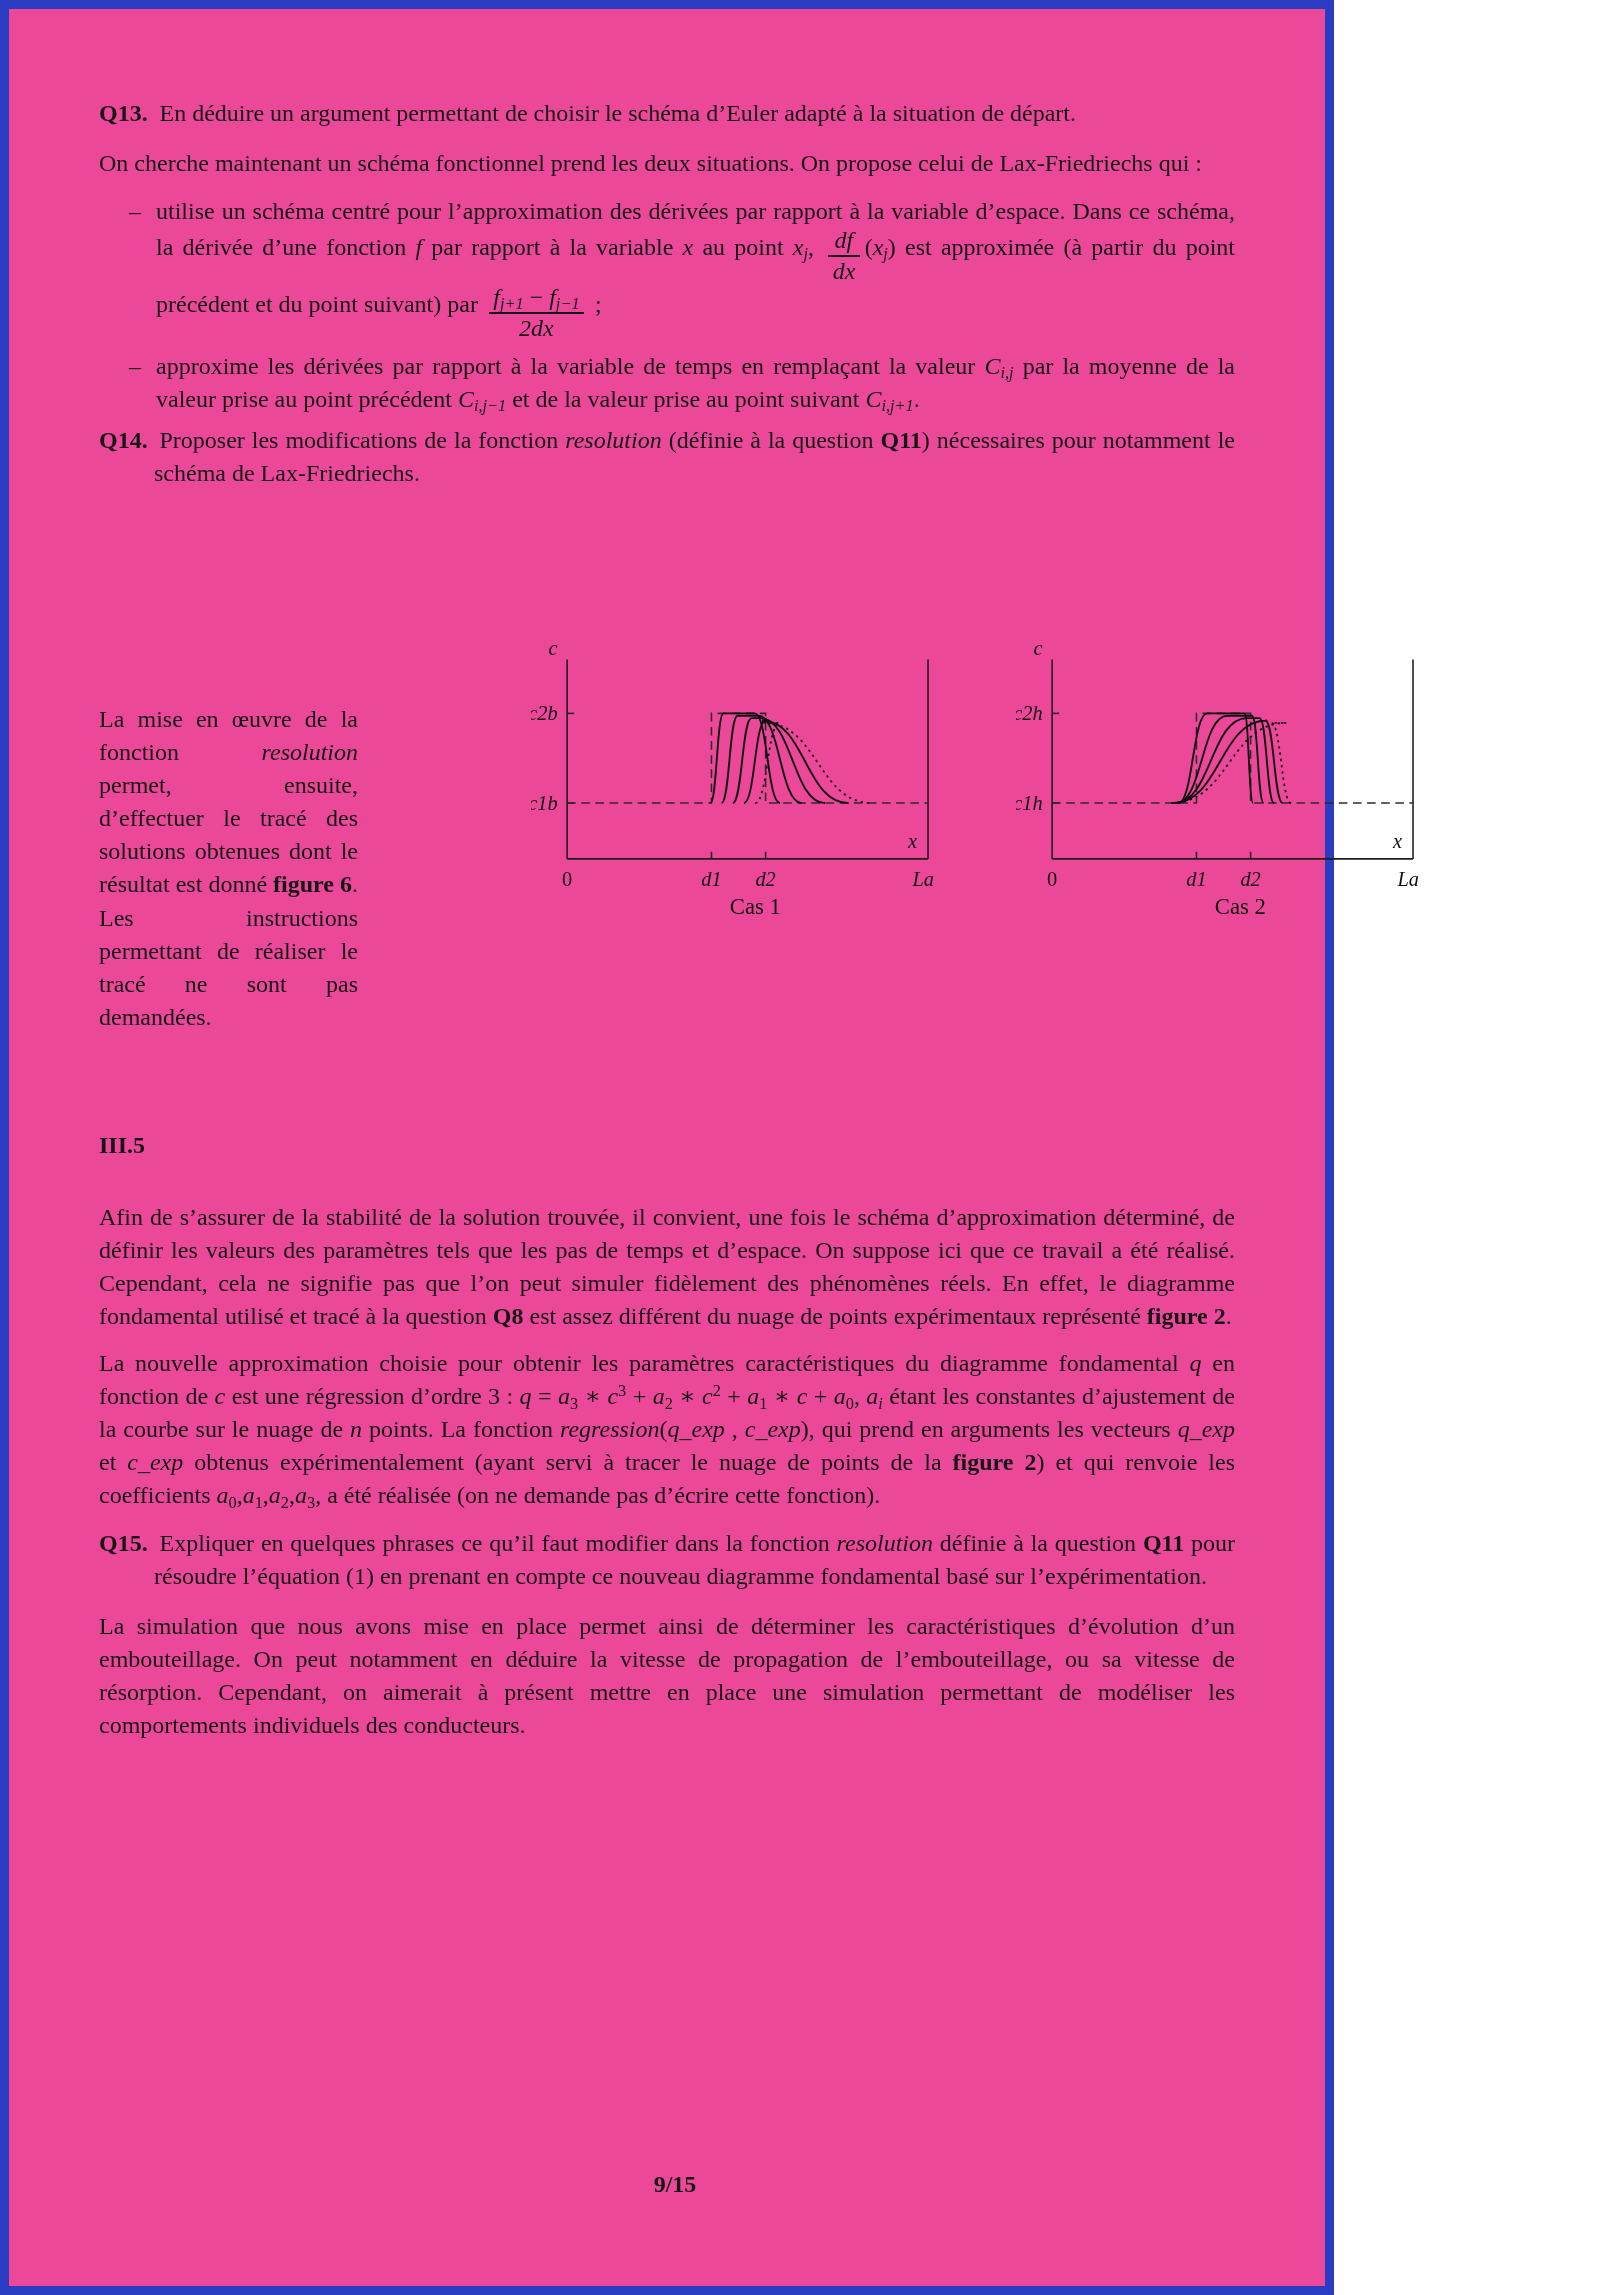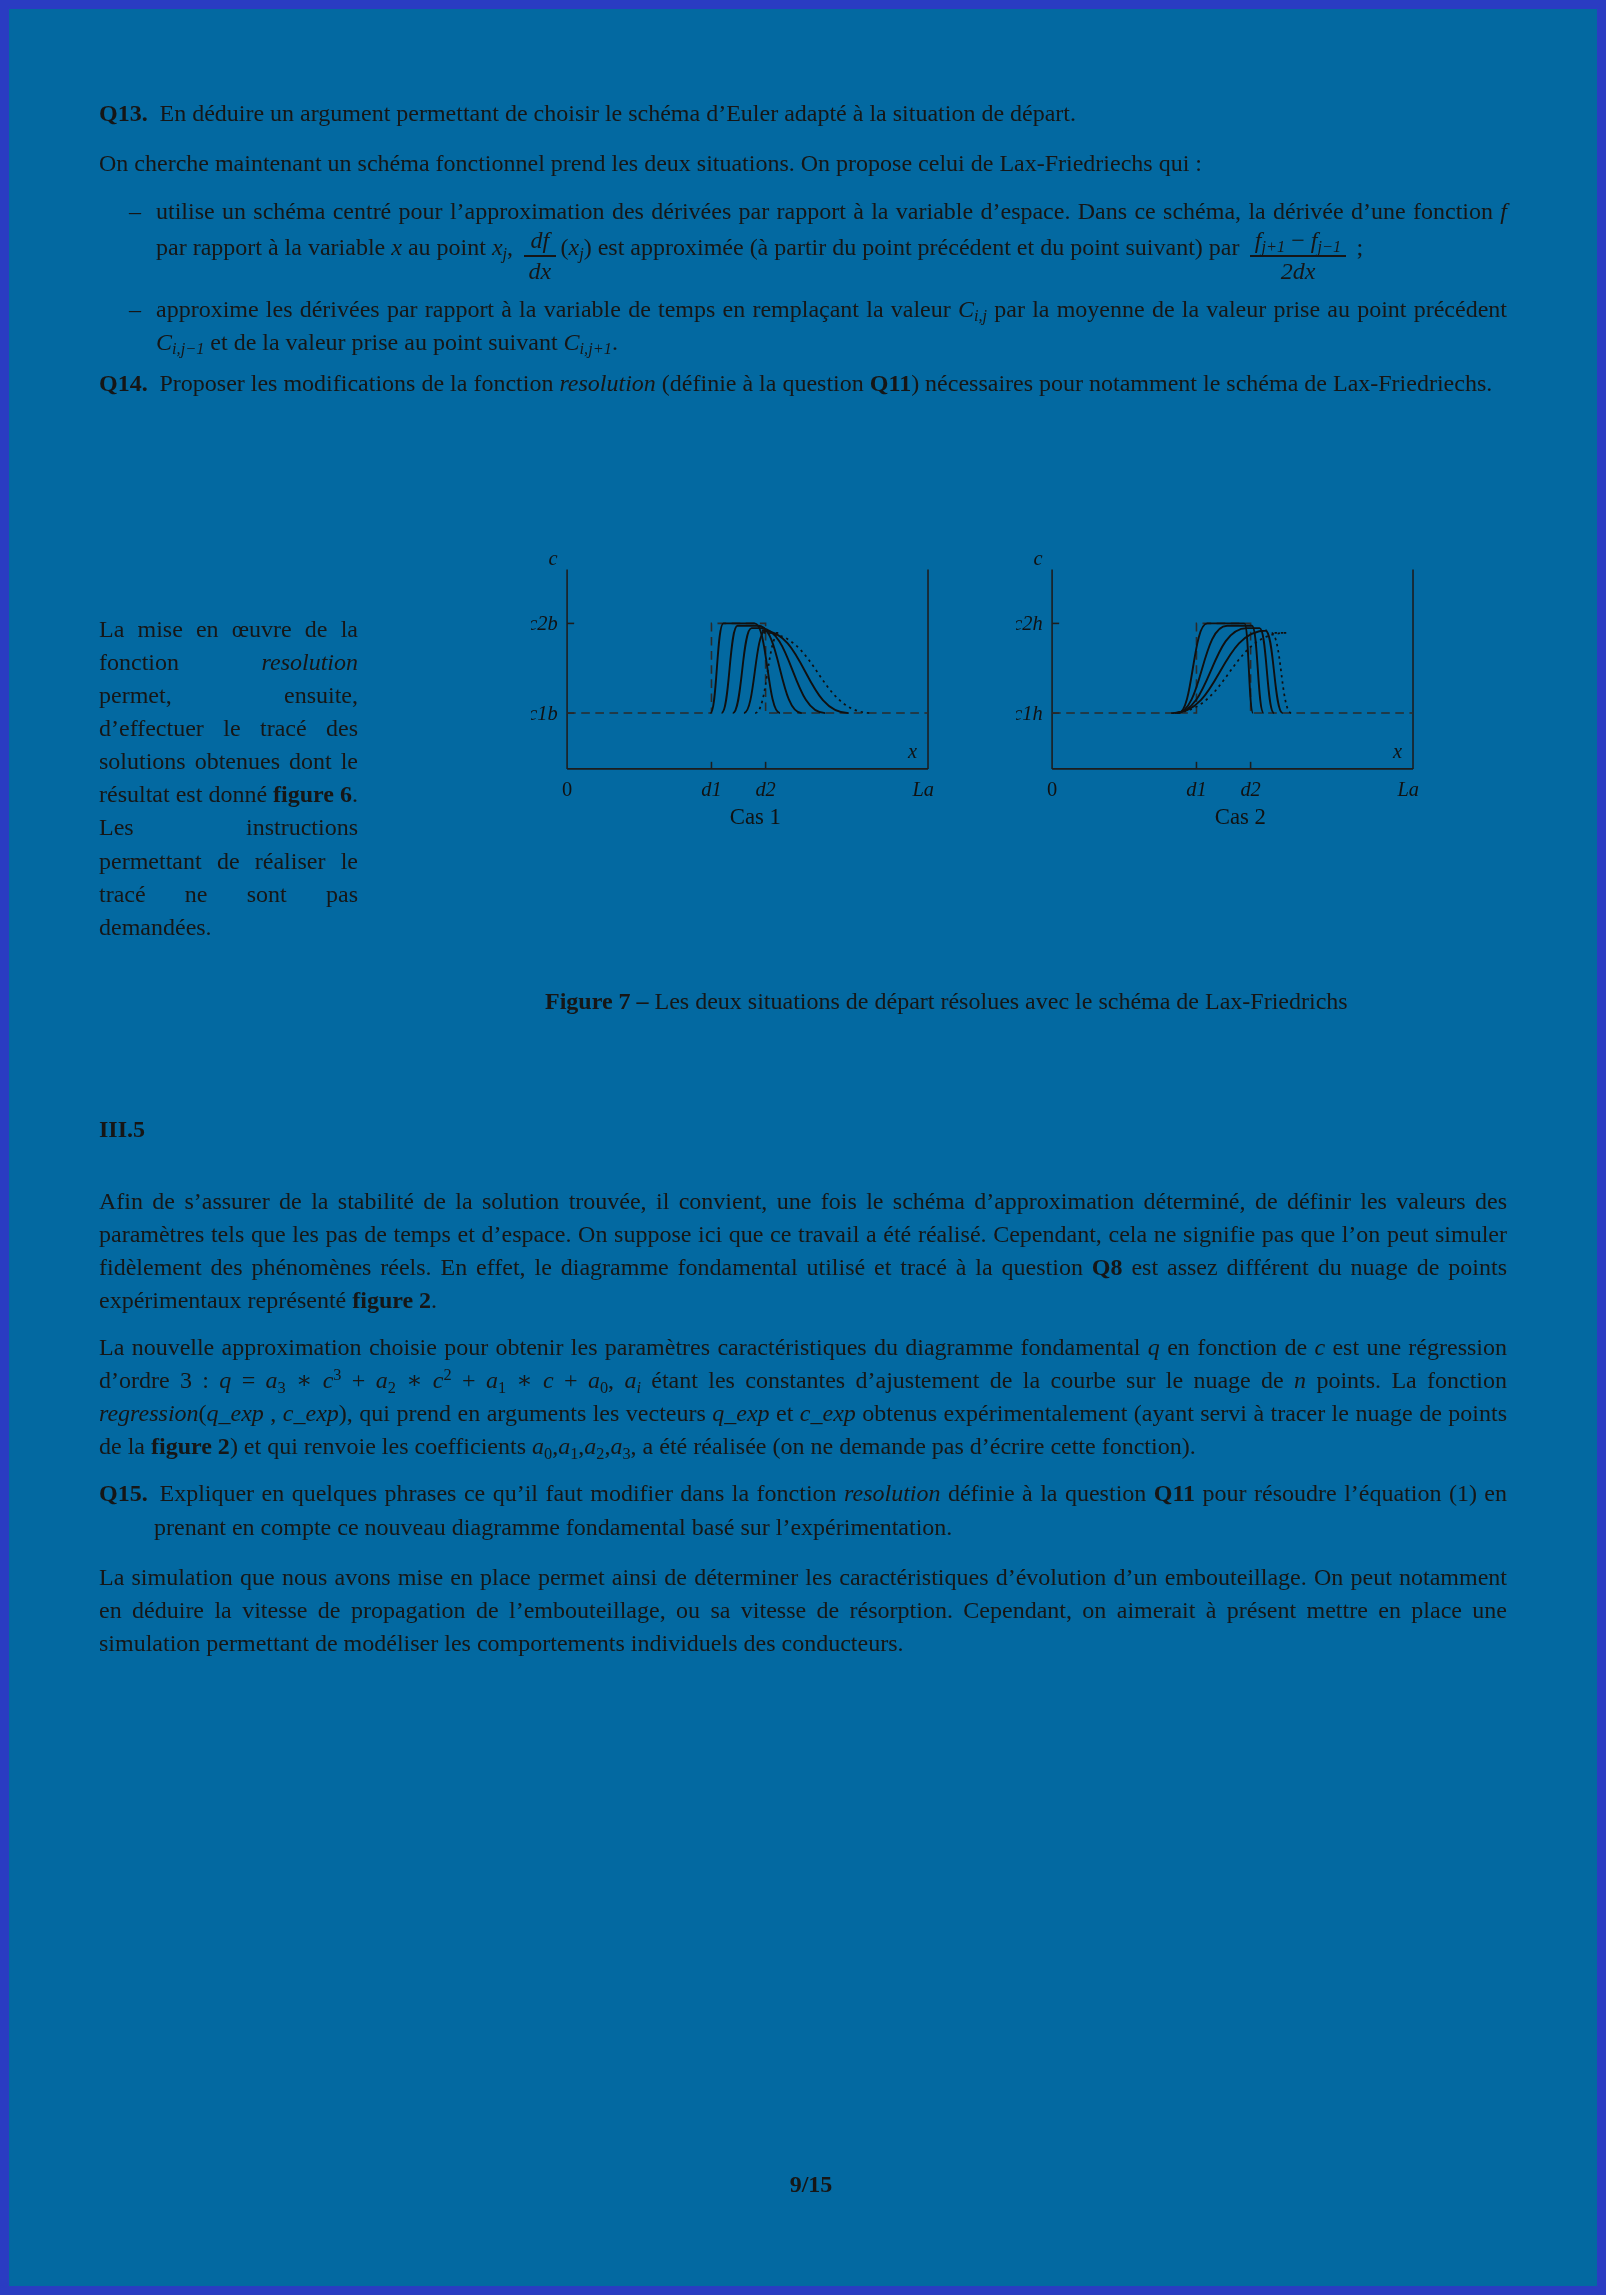--- a/index.html
+++ b/index.html
@@ -1,20 +1,20 @@
 <!DOCTYPE html>
 <html style="--frame: #2a3cc2; --ink: #161616;font-size:12.6px"><head>
 <meta charset="utf-8">
 <style>
   :root{ --frame:#2a3cc2; --ink:#161616; }
   html,body{margin:0;padding:0;background:#ffffff;}
   .page{
-    width:1606px;height:2295px;box-sizing:border-box;
+    width:1334px;height:2295px;box-sizing:border-box;
     border:9.4px solid var(--frame);
-    background:#0369a1;position:relative;
+    background:#ec4899;position:relative;
     font-family:"Liberation Serif","DejaVu Serif",serif;
     color:var(--ink);font-size:24px;line-height:1.38;
   }
   .content{padding:88px 90px 0 90px;}
   p{margin:0 0 14px 0;}
   .just{text-align:justify;}
   .qpara{padding-left:55px;text-indent:-55px;text-align:justify;margin-bottom:17.3px;}
   .qlabel{font-weight:bold;margin-right:11.8px;}
   .b{font-weight:bold;}
   .i{font-style:italic;}
@@ -124,21 +124,20 @@
               <text x="46" y="314" class="lbl" text-anchor="middle">0</text>
               <text x="230" y="314" class="lbl i" text-anchor="middle">d1</text>
               <text x="299" y="314" class="lbl i" text-anchor="middle">d2</text>
               <text x="500" y="314" class="lbl i" text-anchor="middle">La</text>
               <text x="286" y="350" class="lbl case" text-anchor="middle">Cas 2</text>
             </svg>
         </div>
       </div>
     </div>
 
-    <p class="caption"><span class="b">Figure 7 – </span><span>Les deux situations de départ résolues avec le schéma de Lax-Friedrichs</span></p>
 
     <h2 class="section">
       <span class="secnum">III.5</span>
     </h2>
 
     <p class="just"><span>Afin de s’assurer de la stabilité de la solution trouvée, il convient, une fois le schéma d’approximation déterminé, de définir les valeurs des paramètres tels que les pas de temps et d’espace. On suppose ici que ce travail a été réalisé. Cependant, cela ne signifie pas que l’on peut simuler fidèlement des phénomènes réels. En effet, le diagramme fondamental utilisé et tracé à la question </span><span class="b">Q8</span><span> est assez différent du nuage de points expérimentaux représenté </span><span class="b">figure 2</span><span>.</span></p>
 
     <p class="just"><span>La nouvelle approximation choisie pour obtenir les paramètres caractéristiques du diagramme fondamental </span><span class="i">q</span><span> en fonction de </span><span class="i">c</span><span> est une régression d’ordre 3 : </span><span class="i">q</span><span> = </span><span class="i">a</span><sub>3</sub><span> ∗ </span><span class="i">c</span><sup>3</sup><span> + </span><span class="i">a</span><sub>2</sub><span> ∗ </span><span class="i">c</span><sup>2</sup><span> + </span><span class="i">a</span><sub>1</sub><span> ∗ </span><span class="i">c</span><span> + </span><span class="i">a</span><sub>0</sub><span>, </span><span class="i">a</span><sub class="i">i</sub><span> étant les constantes d’ajustement de la courbe sur le nuage de </span><span class="i">n</span><span> points. La fonction </span><span class="i">regression</span><span>(</span><span class="i">q_exp</span><span> , </span><span class="i">c_exp</span><span>), qui prend en arguments les vecteurs </span><span class="i">q_exp</span><span> et </span><span class="i">c_exp</span><span> obtenus expérimentalement (ayant servi à tracer le nuage de points de la </span><span class="b">figure 2</span><span>) et qui renvoie les coefficients </span><span class="i">a</span><sub>0</sub><span>,</span><span class="i">a</span><sub>1</sub><span>,</span><span class="i">a</span><sub>2</sub><span>,</span><span class="i">a</span><sub>3</sub><span>, a été réalisée (on ne demande pas d’écrire cette fonction).</span></p>
 
     <p class="qpara">

